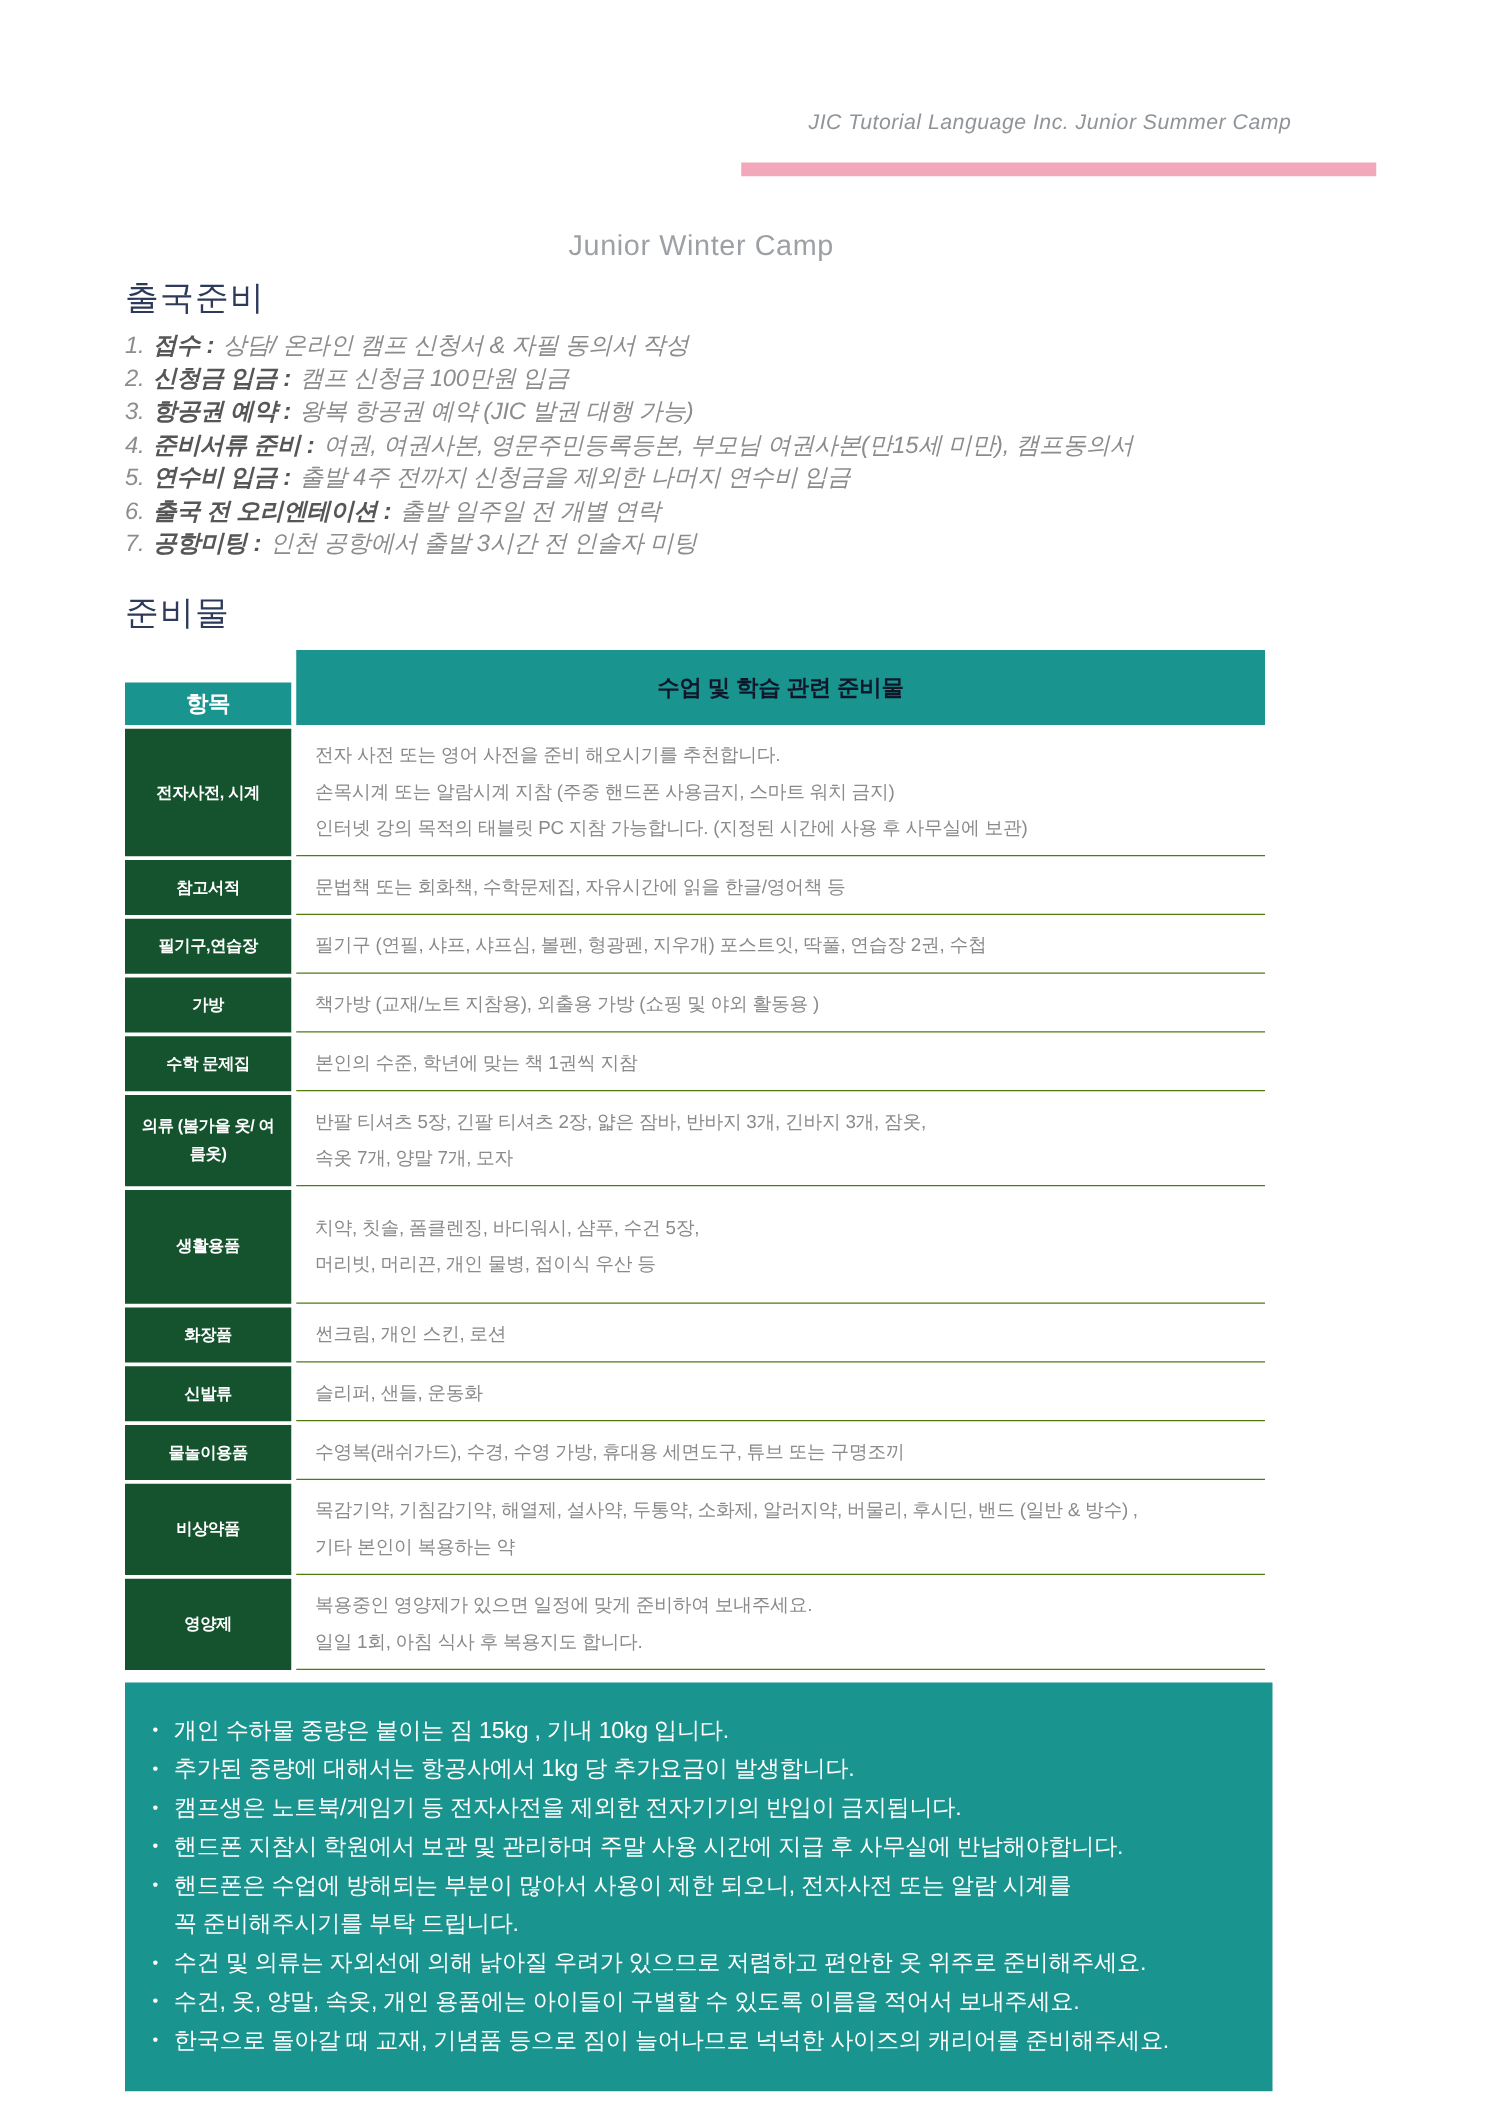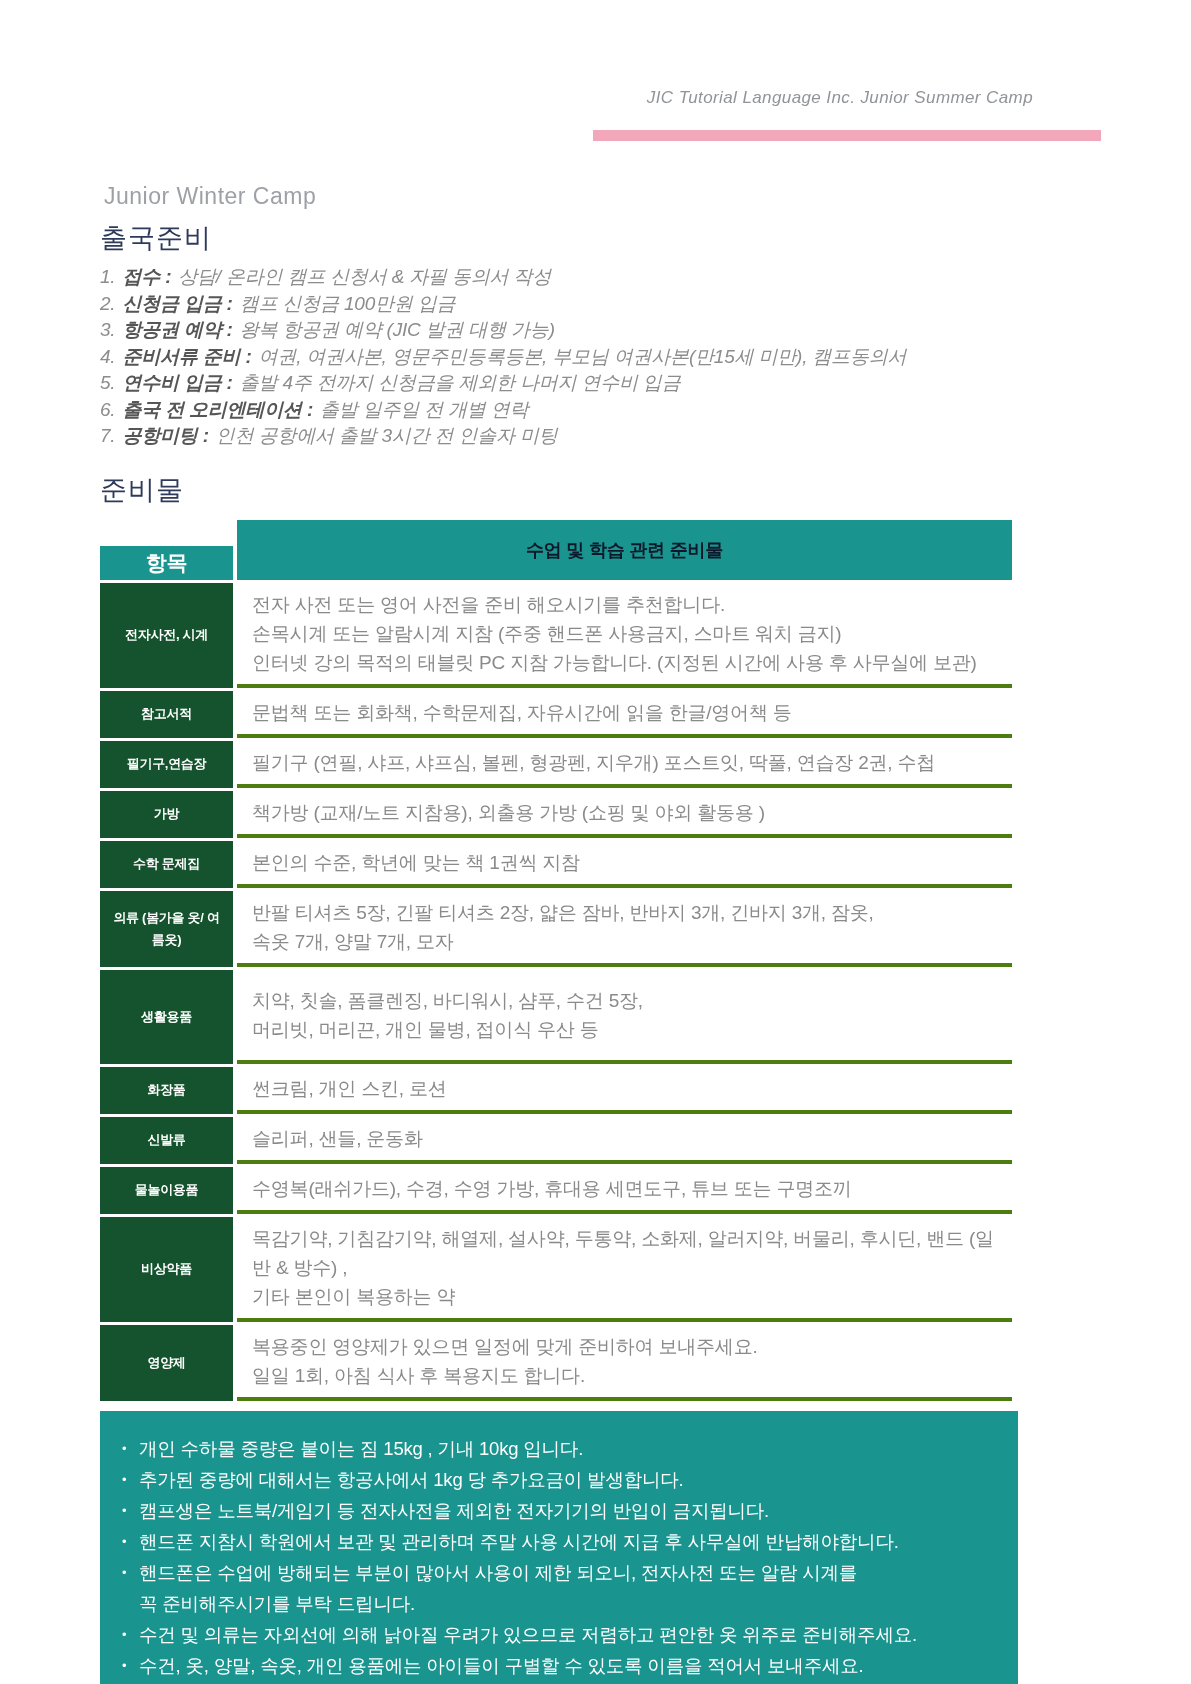--- a/index.html
+++ b/index.html
@@ -6,41 +6,41 @@
   html,body { background:#ffffff; }
   body { font-family:"Liberation Sans","DejaVu Sans",sans-serif; }
   .page { position:relative; width:1191px; height:1684px; background:#ffffff; overflow:hidden;padding-left:12px; }
 
   
   .tagline { position:absolute; top:88px; right:158px; font-style:italic; font-size:17px; color:#909499; letter-spacing:0.4px; }
   .pink-bar { position:absolute; top:130px; left:593px; width:508px; height:11px; background:#F2A7BA; }
 
   .content { position:absolute; top:0; left:100px; width:918px; }
 
-  .subtitle { margin-top:183px; margin-left:4px; font-size:23px; color:#9DA1A6; letter-spacing:0.5px; }
+  .subtitle { margin-top:183px; margin-left:4px; font-size:23px; color:#9DA1A6; letter-spacing:0.5px;text-align:center; }
   .section-title { margin-top:10px; font-size:27px; font-weight:normal; color:#2E3A5A; letter-spacing:1px; }
 
   .steps { margin-top:8px; }
   .step { font-size:19px; line-height:26.5px; color:#8C8C8C; letter-spacing:-0.2px;font-style:italic; }
   .step .num { margin-right:7px; color:#8C8C8C; }
   .step .label { font-weight:bold; color:#565656; margin-right:7px; }
 
   .supplies-title { margin-top:22px; }
 
   
   .stable { margin-top:12px; width:912px; }
   .trow { display:flex; gap:4px; margin-top:3px; }
   .trow.thead { margin-top:0; }
   .tcell-item { width:133px; flex:0 0 133px; background:#14532d; color:#ffffff; font-weight:bold;
     font-size:13px; display:flex; align-items:center; justify-content:center; text-align:center;
     padding:4px 8px; line-height:22px; letter-spacing:-0.3px; }
-  .tcell-detail { flex:1; color:#8A8A8A; font-size:19px; padding:7px 0 7px 15px;
-    border-bottom:4px solid #4d7c0f; display:flex; flex-direction:column; letter-spacing:-0.2px; }
+  .tcell-detail { flex:1; color:#8A8A8A; font-size:15px; padding:7px 0 7px 15px;
+    border-bottom:1px solid #4d7c0f; display:flex; flex-direction:column; letter-spacing:-0.2px; }
   .tline { line-height:29px; }
-  .thead .tcell-item { background:#1A948E; font-size:21px; padding:6px 8px;margin-top:26px; }
+  .thead .tcell-item { background:#1A948E; font-size:18px; padding:6px 8px;margin-top:26px; }
   .thead .tcell-detail { background:#1A948E; color:#0f172a; font-weight:bold; font-size:18px;
     text-align:center; padding:6px 0; border-bottom:none; justify-content:center; }
   .pad-lg { padding-top:16px; padding-bottom:16px; }
 
   
   .notes-box { margin-top:10px; width:918px; background:#1A948E; padding:22px 16px 26px 22px; }
   .note-line { display:flex; color:#ffffff; }
   .note-bullet { width:17px; flex:0 0 17px; font-size:13px; line-height:31px; }
   .note-text { font-size:18.5px; line-height:31px; letter-spacing:-0.2px; }
 </style>

